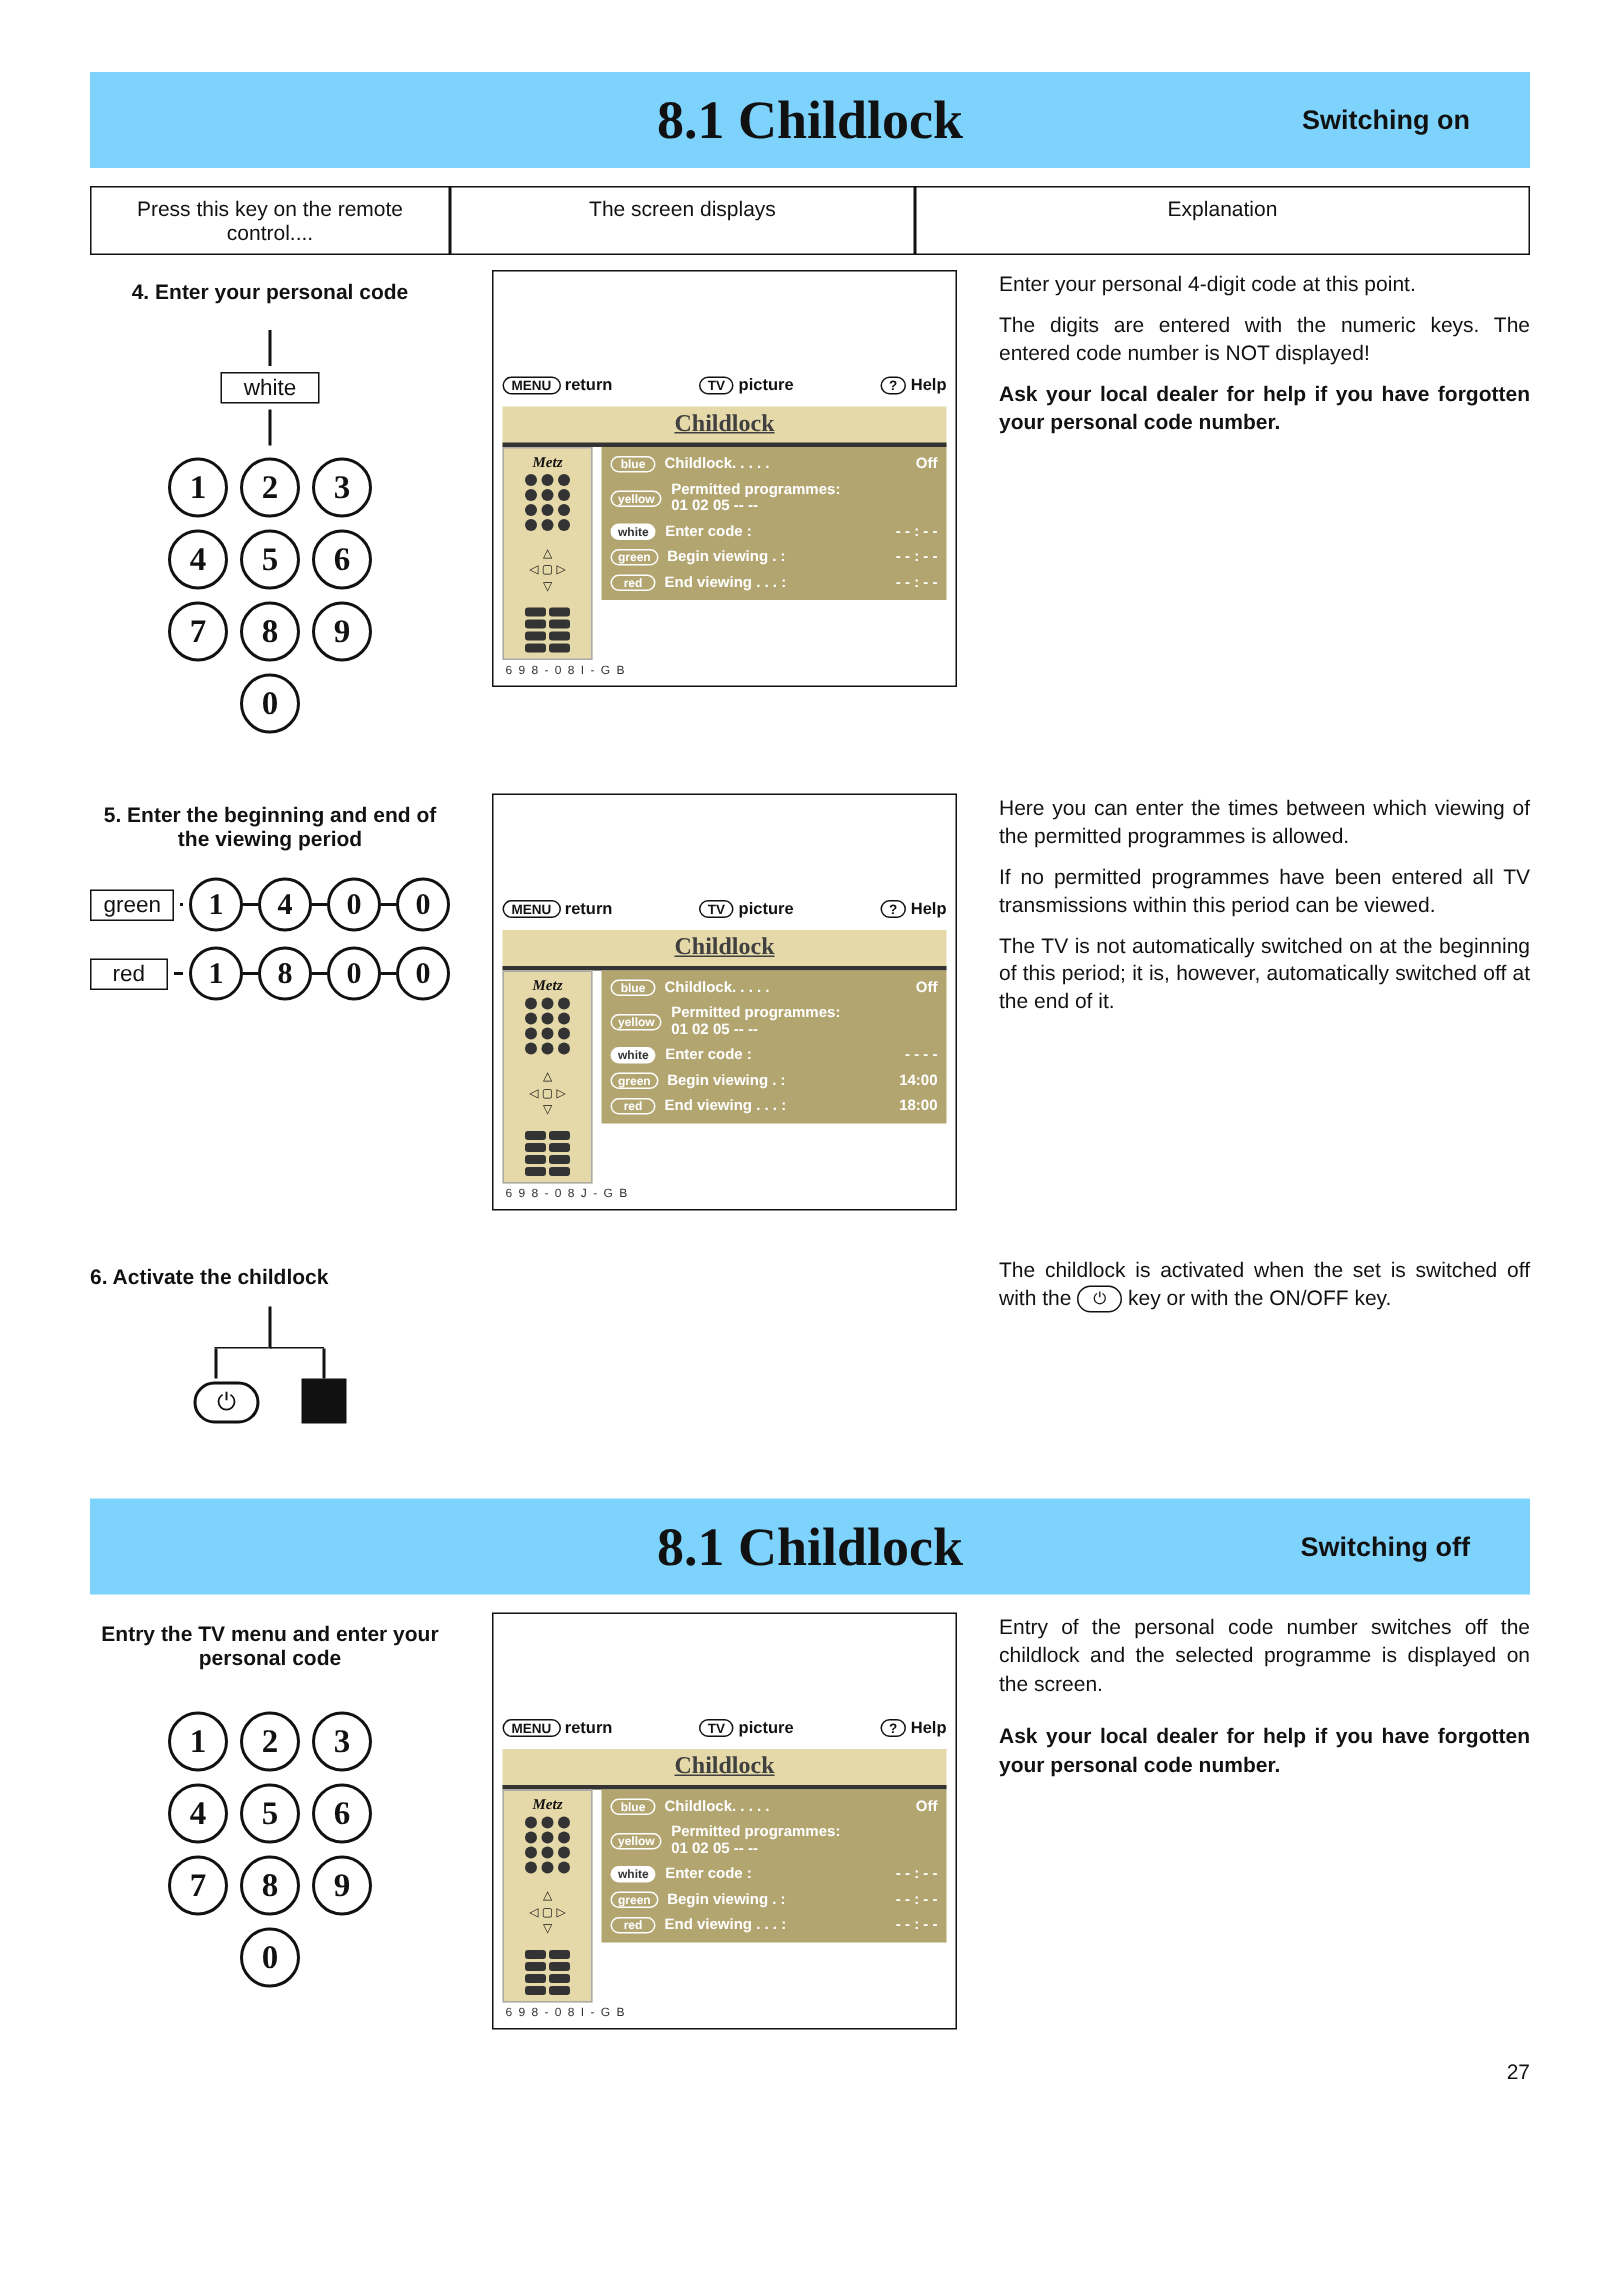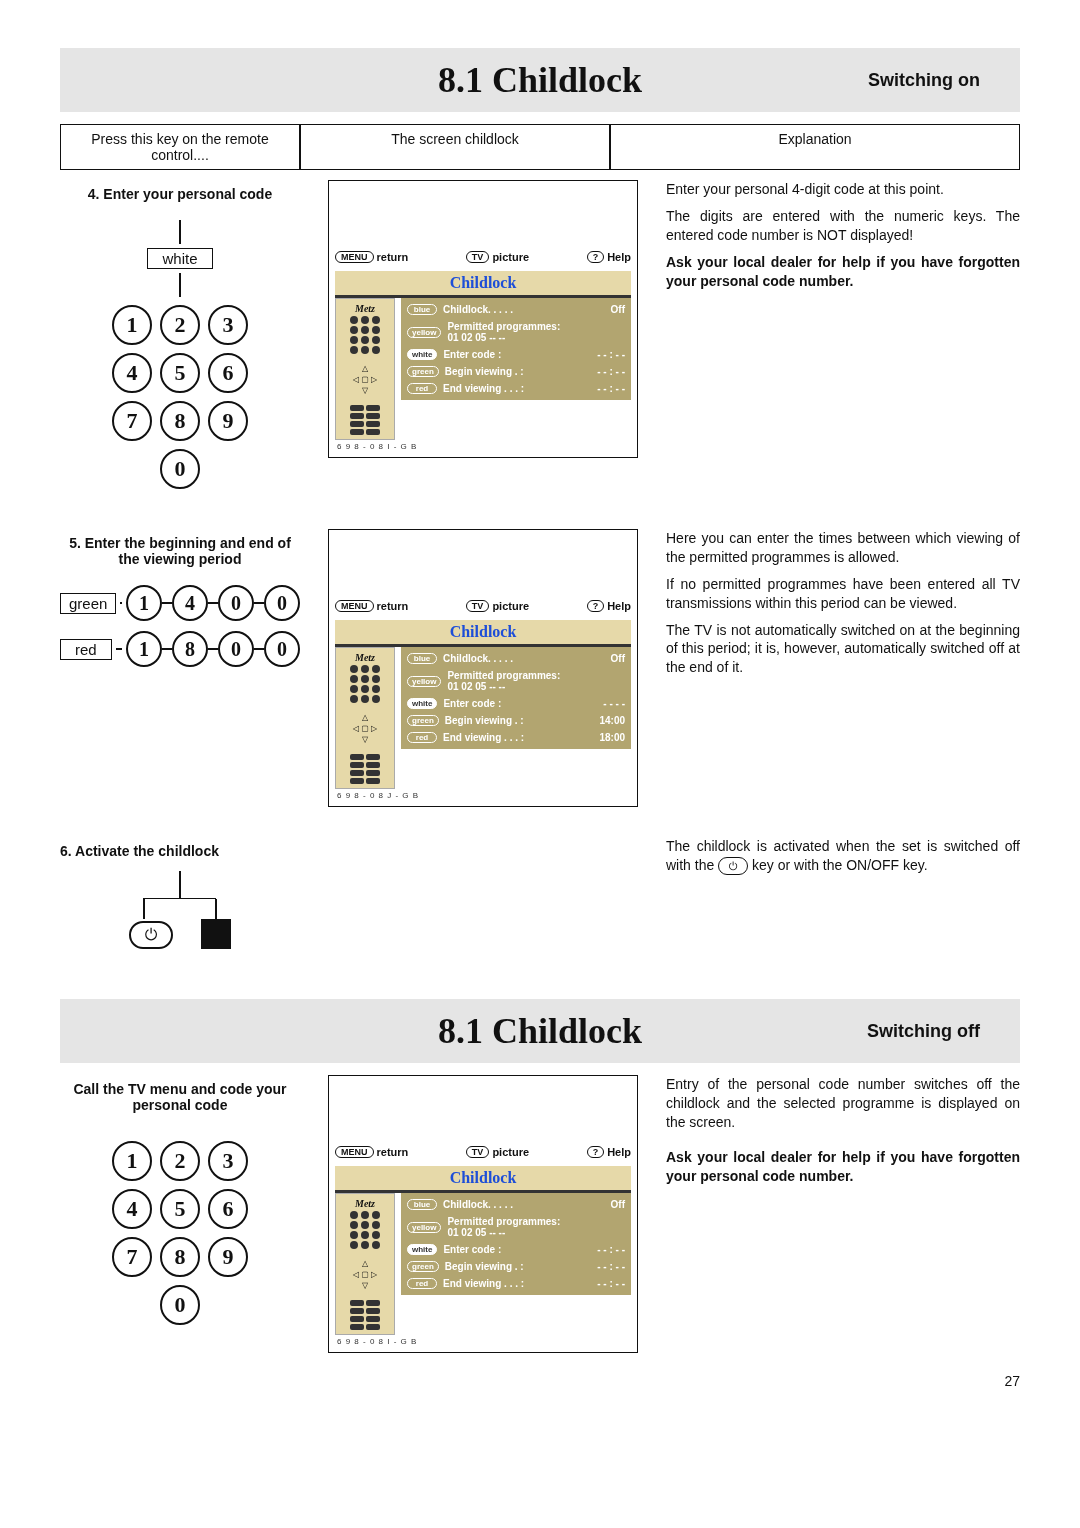--- a/index.html
+++ b/index.html
@@ -5,21 +5,21 @@
   * { box-sizing: border-box; margin: 0; padding: 0; }
   body {
     width: 1080px;
     height: 1528px;
     background: #fff;
     font-family: Arial, Helvetica, sans-serif;
     color: #111;
     padding: 48px 60px 30px 60px;
   }
   .header-bar {
-    background: #e5e5e5;
+    background: #7dd3fc;
     height: 64px;
     display: flex;
     align-items: center;
     justify-content: flex-end;
     margin-bottom: 12px;
     position: relative;
   }
   .header-title {
     position: absolute;
     left: 0; right: 0;
@@ -98,21 +98,22 @@
 
   .menu-col { flex: 1; }
   .menu-title {
     background: #e6d9a9;
     font-family: "Times New Roman", serif;
     font-weight: bold;
     font-size: 16px;
     text-align: center;
     padding: 3px 0;
     border-bottom: 3px solid #333;
-    color: #1d4ed8;
+    color: #404040;
+    text-decoration: underline;
   }
   .menu-body {
     background: #b2a570;
     color: #fff;
     font-size: 10px;
     padding: 6px;
     display: flex;
     flex-direction: column;
     gap: 6px;
     font-weight: bold;
@@ -182,21 +183,21 @@
 </head>
 <body>
 
 <div class="header-bar">
   <div class="header-title">8.1 Childlock</div>
   <div class="header-sub">Switching on</div>
 </div>
 
 <div class="three-col">
   <div class="box">Press this key on the remote control....</div>
-  <div class="box">The screen childlock</div>
+  <div class="box">The screen displays</div>
   <div class="box">Explanation</div>
 </div>
 
 <div class="row">
   <div>
     <div class="step-title">4. Enter your personal code</div>
     <div class="keypad-diagram">
       <div class="kp-line"></div>
       <div class="kp-lbl">white</div>
       <div class="kp-line"></div>
@@ -479,21 +480,21 @@
   </div>
 </div>
 
 <div class="header-bar" style="margin-top:50px">
   <div class="header-title">8.1 Childlock</div>
   <div class="header-sub">Switching off</div>
 </div>
 
 <div class="row">
   <div>
-    <div class="step-title">Call the TV menu and code your personal code</div>
+    <div class="step-title">Entry the TV menu and enter your personal code</div>
     <div class="keypad-diagram" style="margin-top:20px">
       <div class="kp-grid">
         <div class="kp-btn">1</div>
         <div class="kp-btn">2</div>
         <div class="kp-btn">3</div>
         <div class="kp-btn">4</div>
         <div class="kp-btn">5</div>
         <div class="kp-btn">6</div>
         <div class="kp-btn">7</div>
         <div class="kp-btn">8</div>

